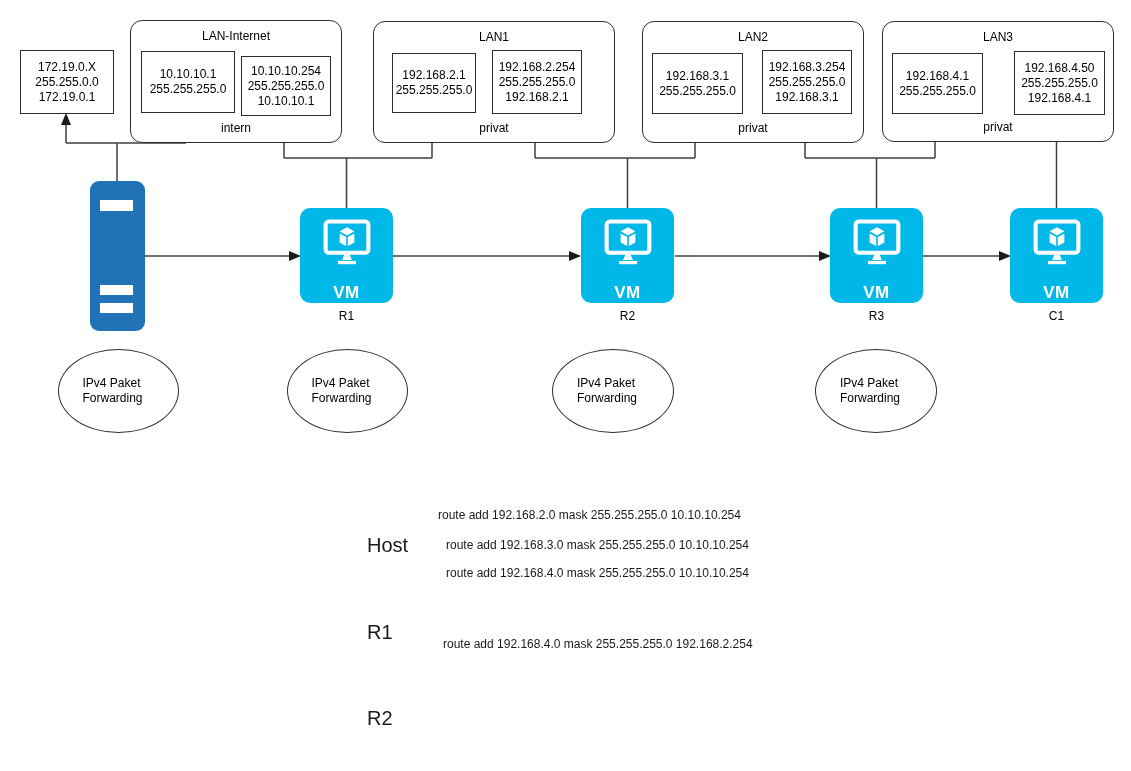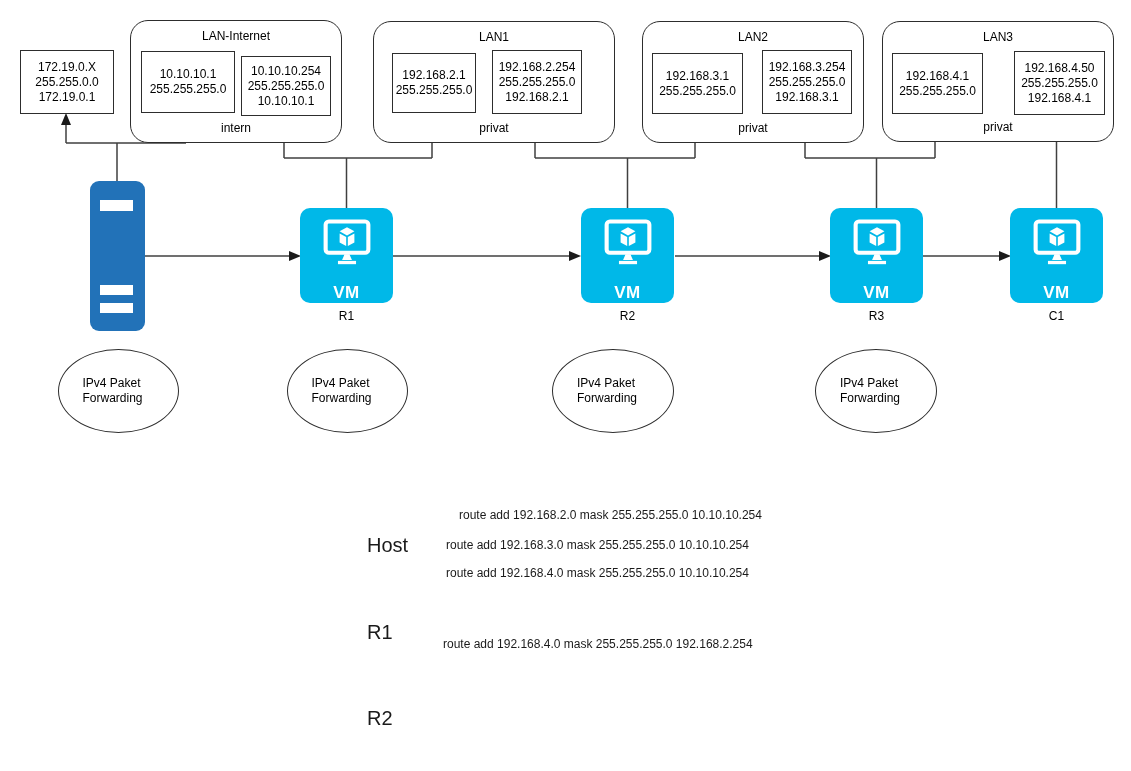--- a/index.html
+++ b/index.html
@@ -13,21 +13,21 @@
   .stage{
     position:relative;width:1131px;height:771px;background:#fff;
     font-family:"Liberation Sans",sans-serif;color:#000;overflow:hidden;
   }
   .wires{position:absolute;left:0;top:0;z-index:0;}
   .wires path{stroke:var(--line);stroke-width:1.5;fill:none;}
   .wires polygon{fill:var(--arrow);stroke:none;}
 
   .lan{
     position:absolute;background:#fff;border:1px solid var(--border);
-    border-radius:18px;z-index:1;
+    border-radius:12px;z-index:1;
   }
   .lan-title{position:absolute;top:8px;left:0;right:0;text-align:center;font-size:12px;}
   .zone-label{position:absolute;bottom:7px;left:0;right:0;text-align:center;font-size:12px;}
 
   .ip-box{
     position:absolute;background:#fff;border:1px solid var(--border);
     display:flex;flex-direction:column;align-items:center;justify-content:center;
     font-size:12px;line-height:15px;text-align:center;z-index:2;white-space:nowrap;
   }
 
@@ -224,21 +224,21 @@
     <span class="ellipse-text">IPv4 Paket Forwarding</span>
   </div>
   <div class="ellipse" style="left:552px;top:349px;width:120px;height:82px">
     <span class="ellipse-text">IPv4 Paket Forwarding</span>
   </div>
   <div class="ellipse" style="left:815px;top:349px;width:120px;height:82px">
     <span class="ellipse-text">IPv4 Paket Forwarding</span>
   </div>
 
   <div class="route-label" style="left:367px;top:534px">Host</div>
-  <div class="route-cmd" style="left:459px;top:508px">route add 192.168.2.0 mask 255.255.255.0 10.10.10.254</div>
+  <div class="route-cmd" style="left:438px;top:508px">route add 192.168.2.0 mask 255.255.255.0 10.10.10.254</div>
   <div class="route-cmd" style="left:446px;top:538px">route add 192.168.3.0 mask 255.255.255.0 10.10.10.254</div>
   <div class="route-cmd" style="left:446px;top:566px">route add 192.168.4.0 mask 255.255.255.0 10.10.10.254</div>
 
   <div class="route-label" style="left:367px;top:621px">R1</div>
   <div class="route-cmd" style="left:443px;top:637px">route add 192.168.4.0 mask 255.255.255.0 192.168.2.254</div>
 
   <div class="route-label" style="left:367px;top:707px">R2</div>
 
 </div>
 

